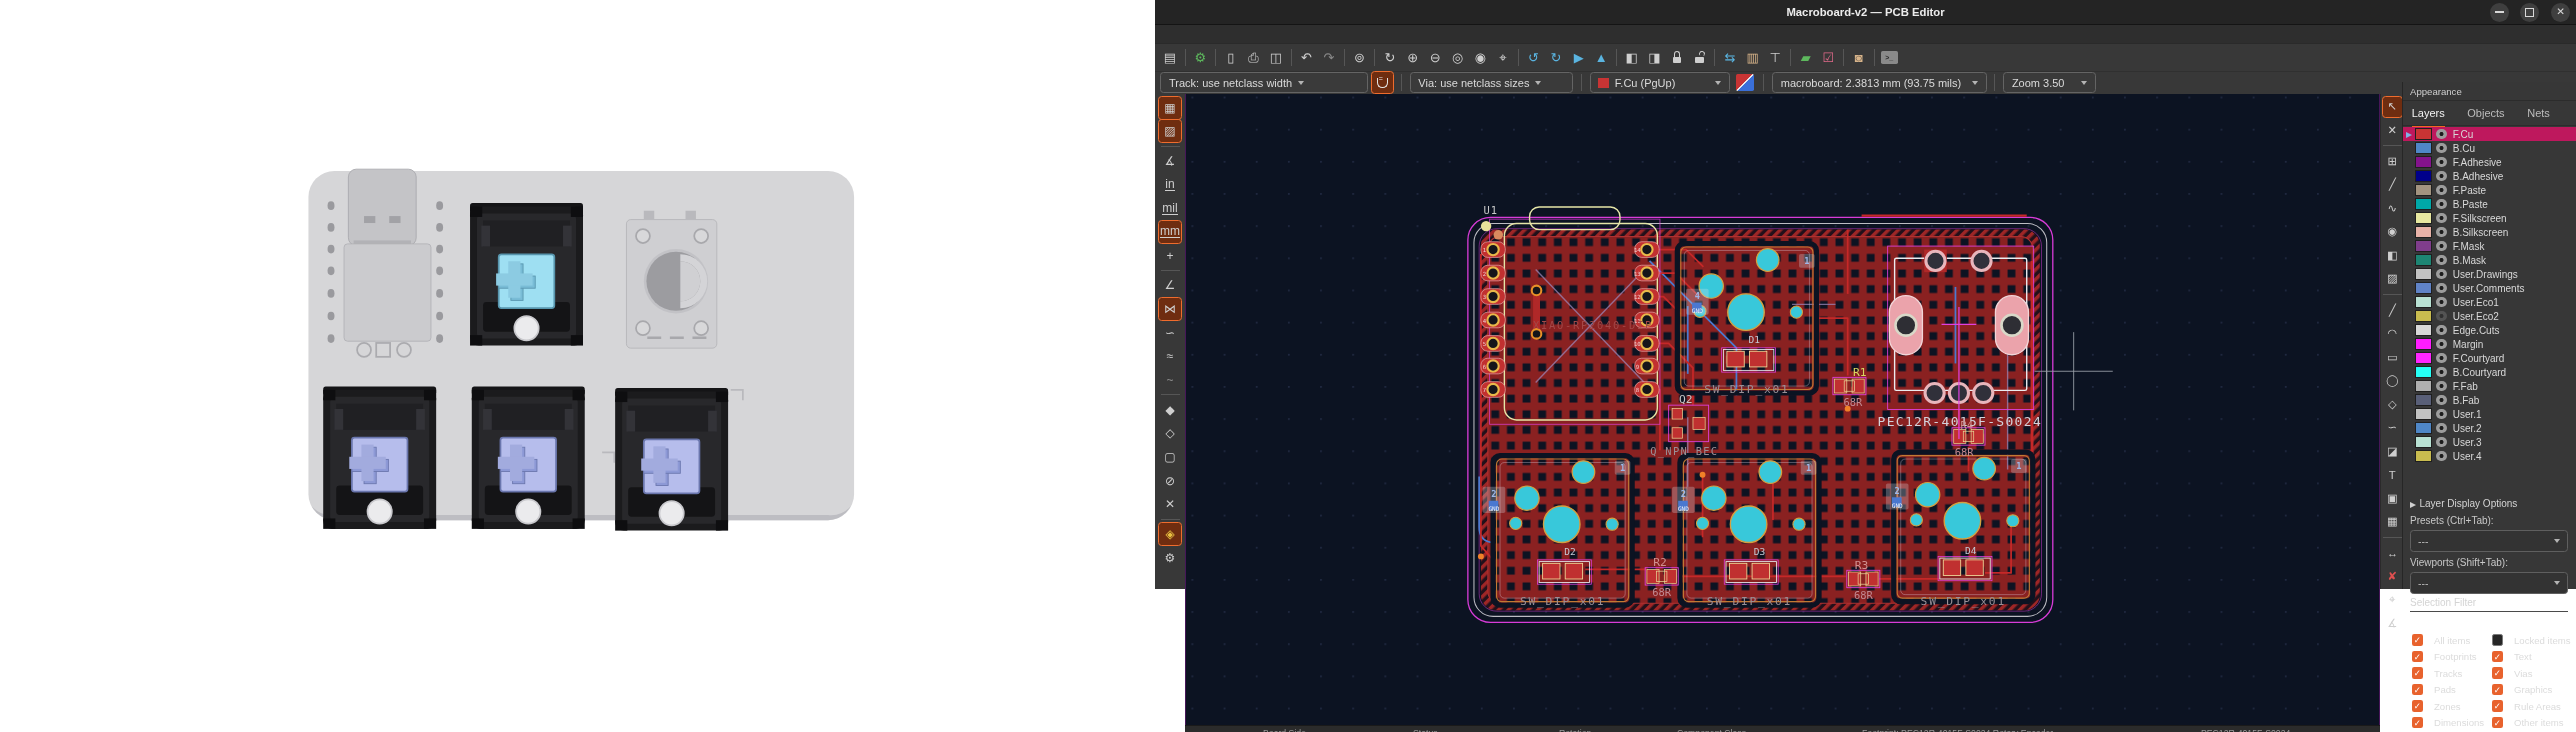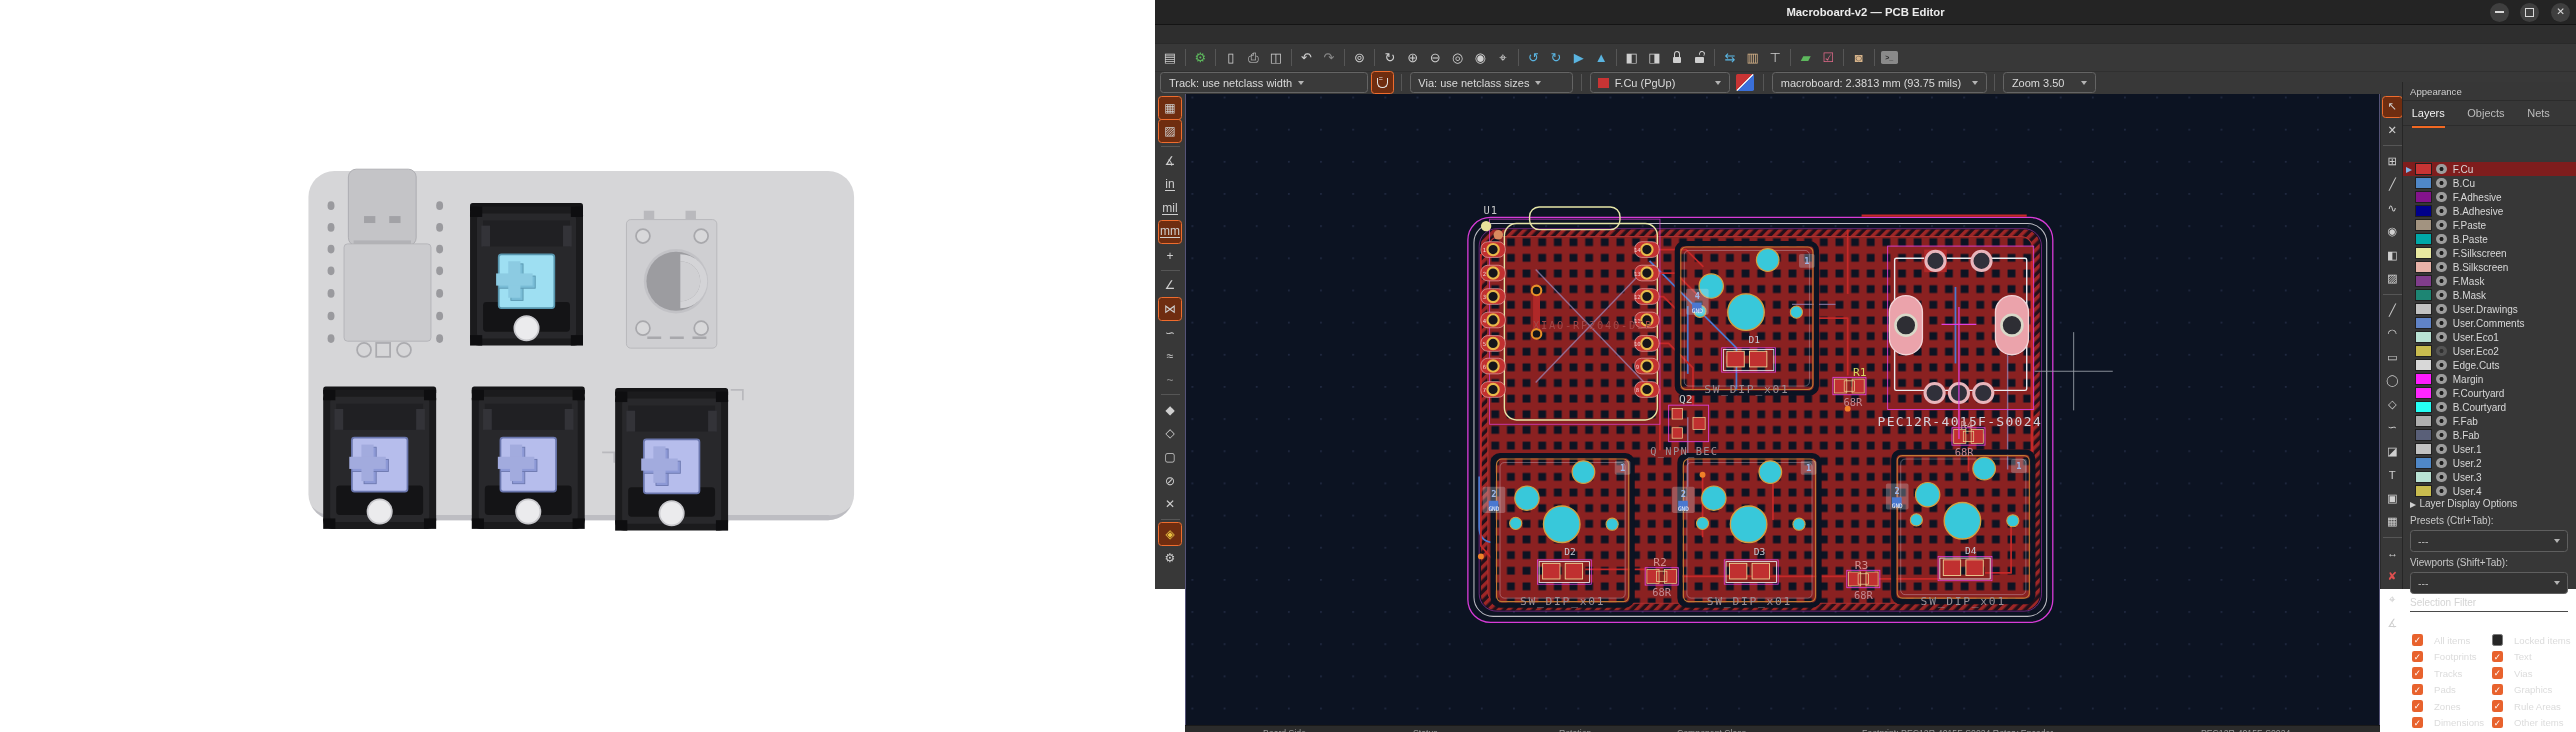--- a/index.html
+++ b/index.html
@@ -53,37 +53,37 @@
        display:flex;flex-direction:column;align-items:center;padding-top:2.6px;gap:1.7px;}
   .rtb{position:absolute;left:1225px;top:94px;width:22.6px;bottom:0;background:#383838;border-left:0.9px solid #2a2a2a;
        display:flex;flex-direction:column;align-items:center;padding-top:2.6px;gap:3.5px;}
   .vico{width:22.6px;height:22px;display:flex;align-items:center;justify-content:center;color:#cfcfcf;font-size:12px;border-radius:2.6px;flex:0 0 auto;}
   .rtb .vico{width:19px;height:20px;font-size:11.3px;}
   .vico.active{background:#6f2d10;outline:1.3px solid #ef6c2d;}
   .vico .unit{font-size:12px;color:#cfcfcf;border-bottom:0.9px solid #cfcfcf;line-height:1;}
   .hsep{width:19px;height:0.9px;background:#565656;margin:1.7px 0;flex:0 0 auto;}
 
   
-  .canvas{position:absolute;left:30px;top:94px;width:1195px;height:631px;background:#c4b5fd;}
+  .canvas{position:absolute;left:30px;top:94px;width:1195px;height:631px;background:#a21caf;}
   .statusstrip{position:absolute;left:30px;top:725px;width:1195px;height:7px;background:#2b2b2b;
                border-top:0.9px solid #1a1a1a;overflow:hidden;}
   .statusstrip span{position:absolute;top:1.7px;color:#9a9a9a;font-size:8.7px;white-space:nowrap;}
 
   
   .panel{position:absolute;left:1247px;top:82px;width:174px;bottom:0;background:#373737;border-left:0.9px solid #262626;
          color:#d6d6d6;font-size:10px;}
   .p-head{position:absolute;left:0;top:0;width:100%;height:19px;line-height:19px;padding-left:7px;box-sizing:border-box;
           color:#cfcfcf;font-size:9.6px;border-bottom:0.9px solid #2c2c2c;}
   .tabs{position:absolute;left:0;top:21px;width:100%;height:22.6px;display:flex;gap:22.6px;padding-left:8.7px;box-sizing:border-box;
         border-bottom:0.9px solid #2c2c2c;}
   .tab{height:22.6px;line-height:21px;font-size:11px;color:#bcbcbc;}
   .tab.active{color:#f2f2f2;border-bottom:2.6px solid #f26822;}
   .layer-list{position:absolute;left:0;top:45px;width:100%;}
   .layer-row{height:14px;display:flex;align-items:center;padding-left:1.7px;}
-  .layer-row[data-selected="true"]{background:#7f1d1d;margin-top:35px;}
+  .layer-row[data-selected="true"]{background:#be185d;}
   .sel-arrow{width:8.7px;font-size:7.8px;color:#7eb3e6;text-align:center;}
   .layer-row[data-selected="true"] .sel-arrow::after{content:"▶";}
   .lswatch{width:15px;height:9.6px;margin:0 4.3px 0 1.7px;border:0.9px solid #1f1f1f;flex:0 0 auto;}
   .eye{width:10.4px;height:10.4px;border-radius:50%;flex:0 0 auto;margin-right:6px;
        background:radial-gradient(circle at 50% 50%, #1c1c1c 1.7px, #9c9c9c 2.3px);}
   .layer-row[data-visible="false"] .eye{opacity:.28;}
   .lname{color:#d8d8d8;font-size:10px;white-space:nowrap;}
   .ldo{position:absolute;left:7px;top:416px;color:#d4d4d4;font-size:10px;text-align:center;}
   .ldo .tri{font-size:7.8px;margin-right:3.5px;color:#cfcfcf;}
   .plabel{position:absolute;left:7px;color:#c8c8c8;font-size:10px;}

